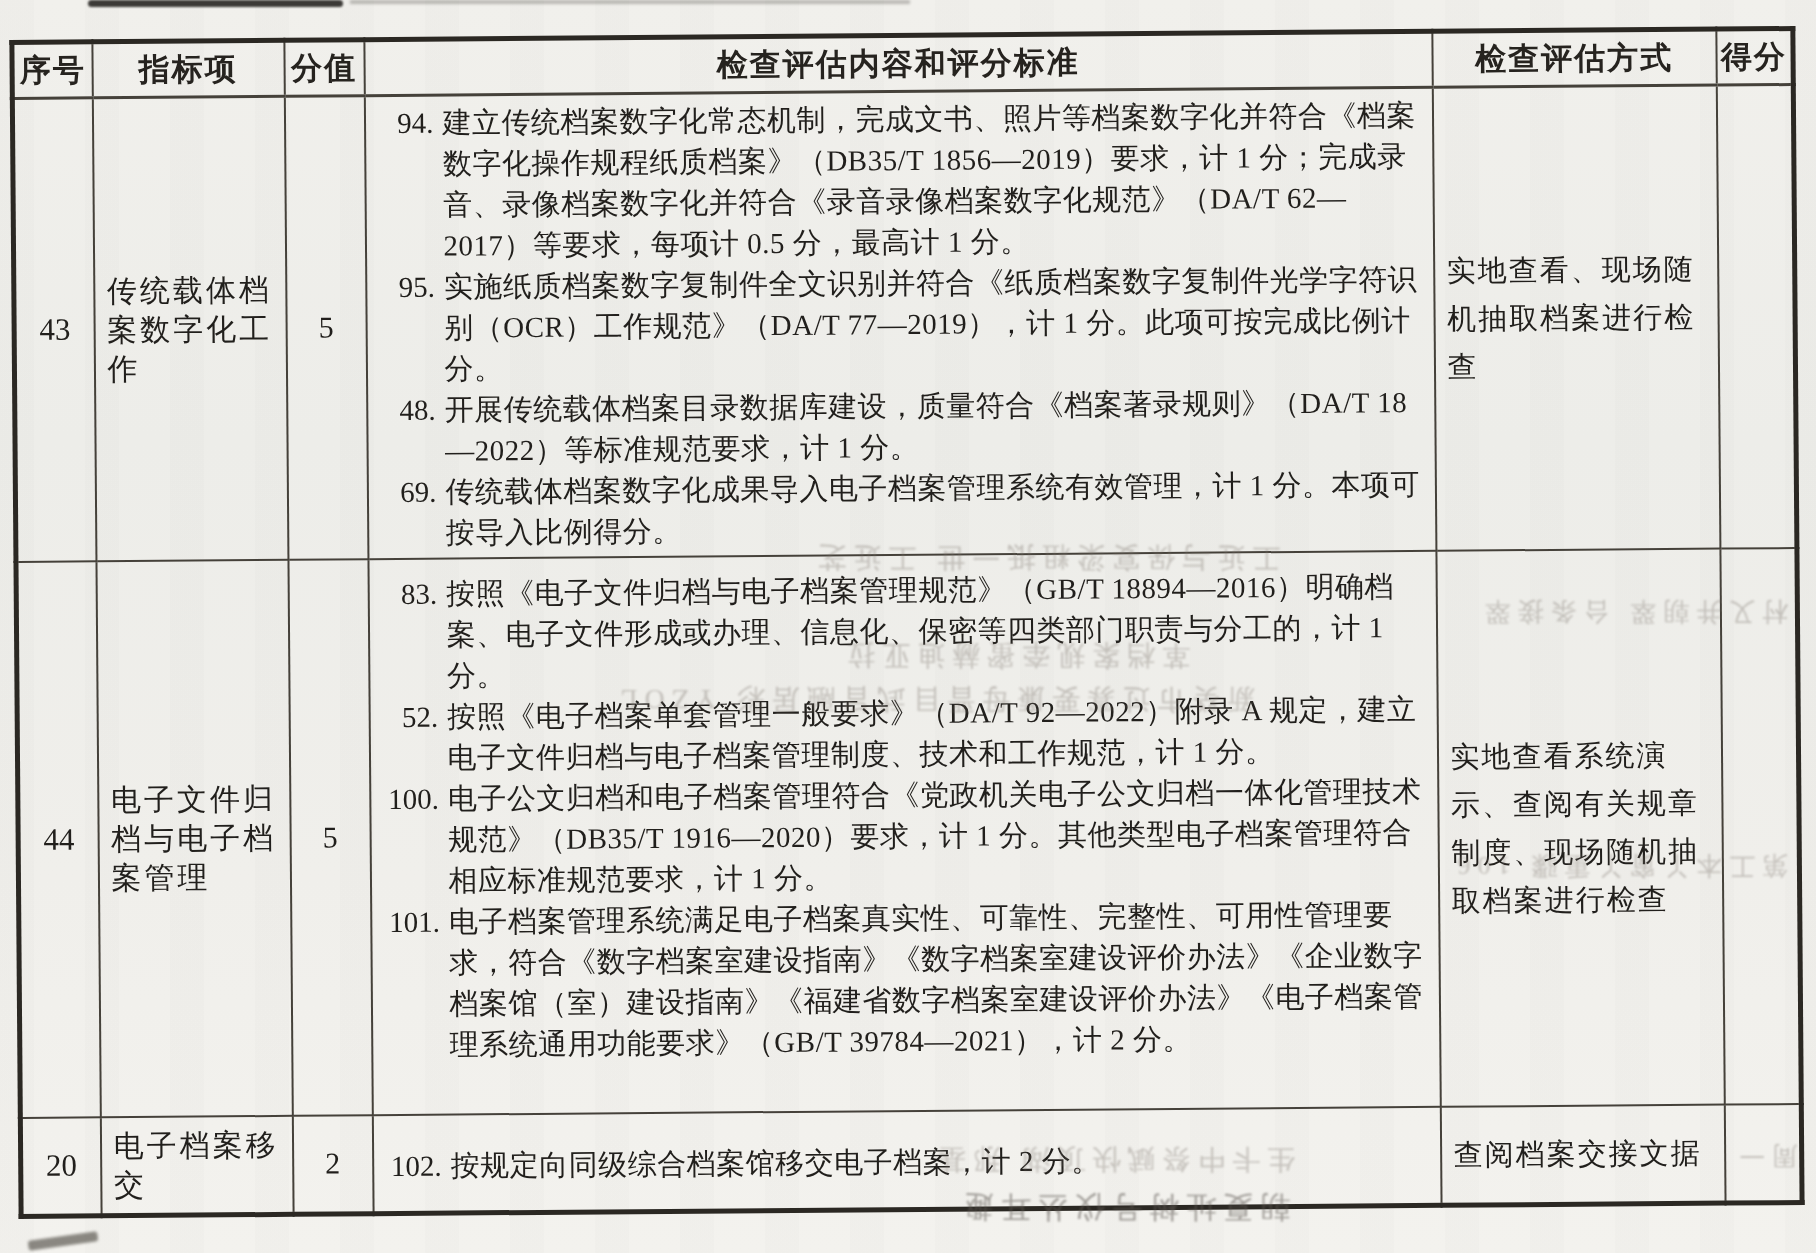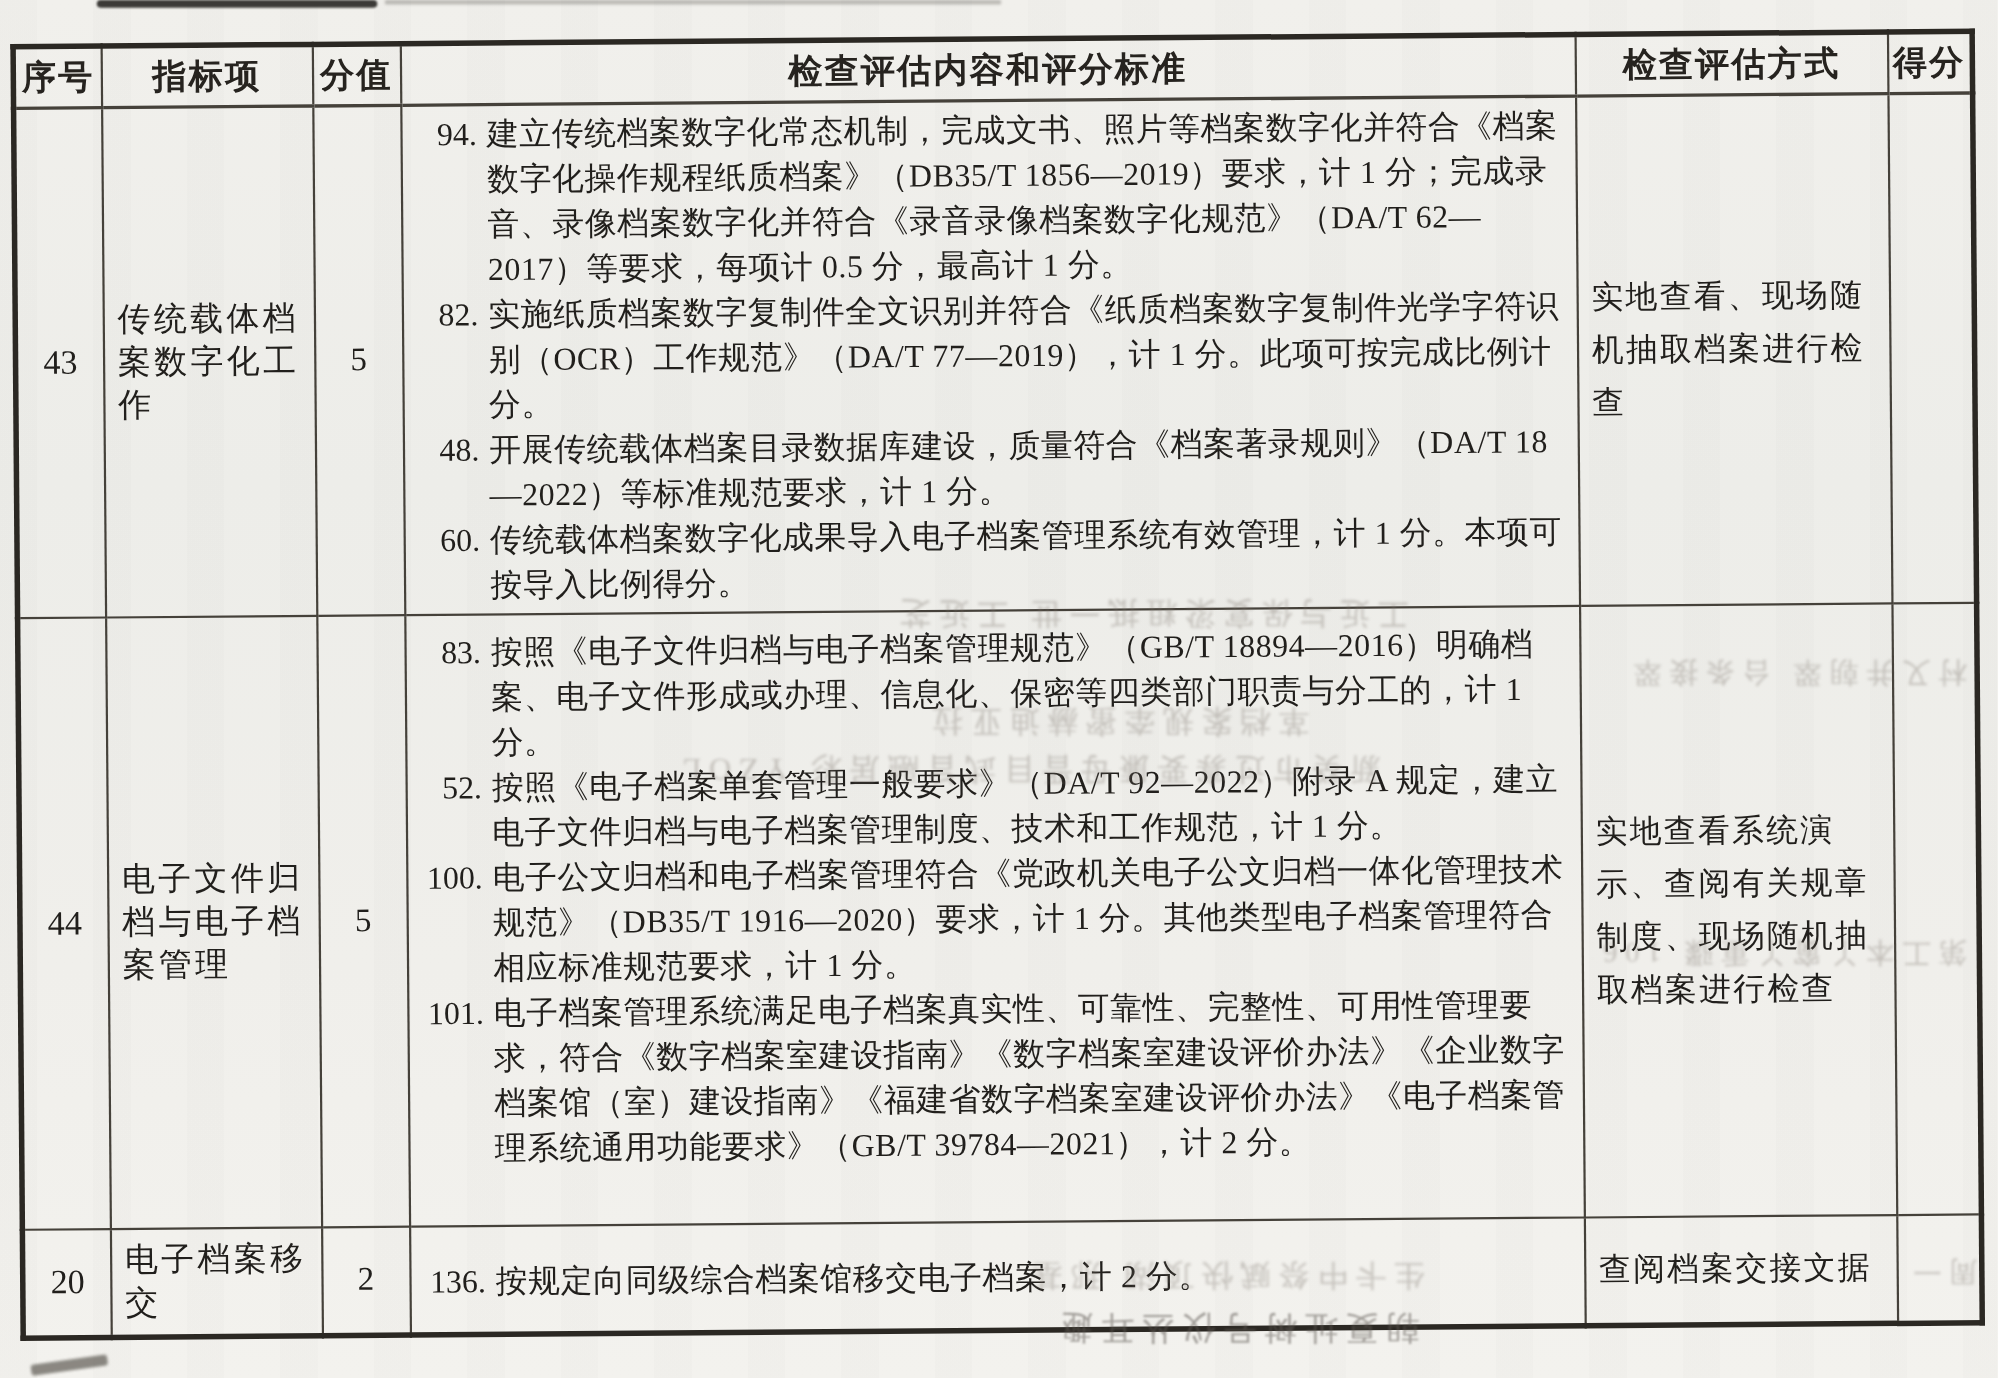--- a/index.html
+++ b/index.html
@@ -111,29 +111,29 @@
       <tr style="height:463px">
         <td class="c-seq">43</td>
         <td class="c-ind">传统载体档案数字化工作</td>
         <td class="c-pts">5</td>
         <td class="c-body v-top">
           <div class="item">
             <span class="inum">94.</span>
             <span class="itext">建立传统档案数字化常态机制，完成文书、照片等档案数字化并符合《档案数字化操作规程纸质档案》（DB35/T 1856—2019）要求，计 1 分；完成录音、录像档案数字化并符合《录音录像档案数字化规范》（DA/T 62—2017）等要求，每项计 0.5 分，最高计 1 分。</span>
           </div>
           <div class="item">
-            <span class="inum">82.</span>
+            <span class="inum">95.</span>
             <span class="itext">实施纸质档案数字复制件全文识别并符合《纸质档案数字复制件光学字符识别（OCR）工作规范》（DA/T 77—2019），计 1 分。此项可按完成比例计分。</span>
           </div>
           <div class="item">
             <span class="inum">48.</span>
             <span class="itext">开展传统载体档案目录数据库建设，质量符合《档案著录规则》（DA/T 18—2022）等标准规范要求，计 1 分。</span>
           </div>
           <div class="item">
-            <span class="inum">60.</span>
+            <span class="inum">69.</span>
             <span class="itext">传统载体档案数字化成果导入电子档案管理系统有效管理，计 1 分。本项可按导入比例得分。</span>
           </div>
         </td>
         <td class="c-method">实地查看、现场随机抽取档案进行检查</td>
         <td class="c-score"></td>
       </tr>
       <tr style="height:556px">
         <td class="c-seq">44</td>
         <td class="c-ind">电子文件归档与电子档案管理</td>
         <td class="c-pts">5</td>
@@ -157,21 +157,21 @@
         </td>
         <td class="c-method">实地查看系统演示、查阅有关规章制度、现场随机抽取档案进行检查</td>
         <td class="c-score"></td>
       </tr>
       <tr style="height:99px">
         <td class="c-seq">20</td>
         <td class="c-ind">电子档案移交</td>
         <td class="c-pts">2</td>
         <td class="c-body">
           <div class="item">
-            <span class="inum">136.</span>
+            <span class="inum">102.</span>
             <span class="itext">按规定向同级综合档案馆移交电子档案，计 2 分。</span>
           </div>
         </td>
         <td class="c-method">查阅档案交接文据</td>
         <td class="c-score"></td>
       </tr>
     </tbody>
   </table>
 
   <div class="ghost g0">工近与保宴梁粗抵一世 工近芝</div>

